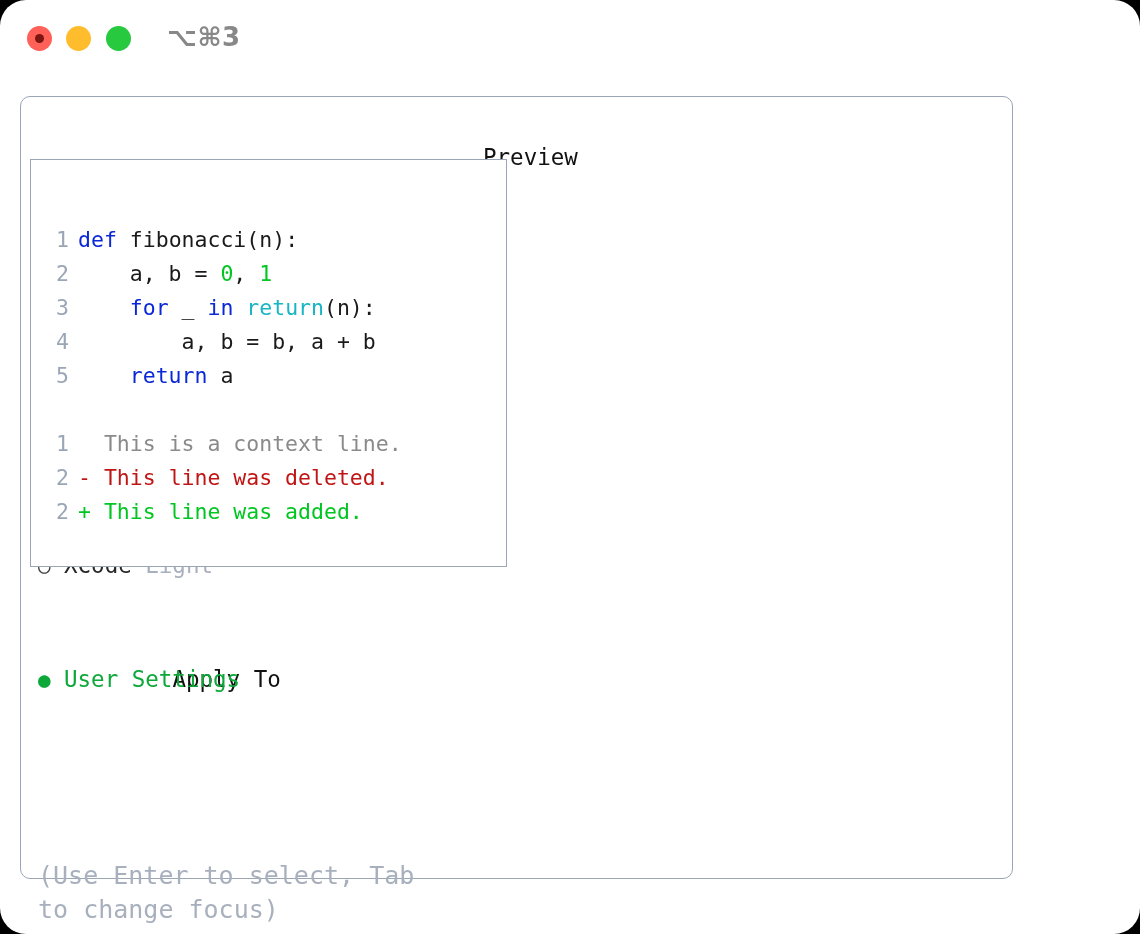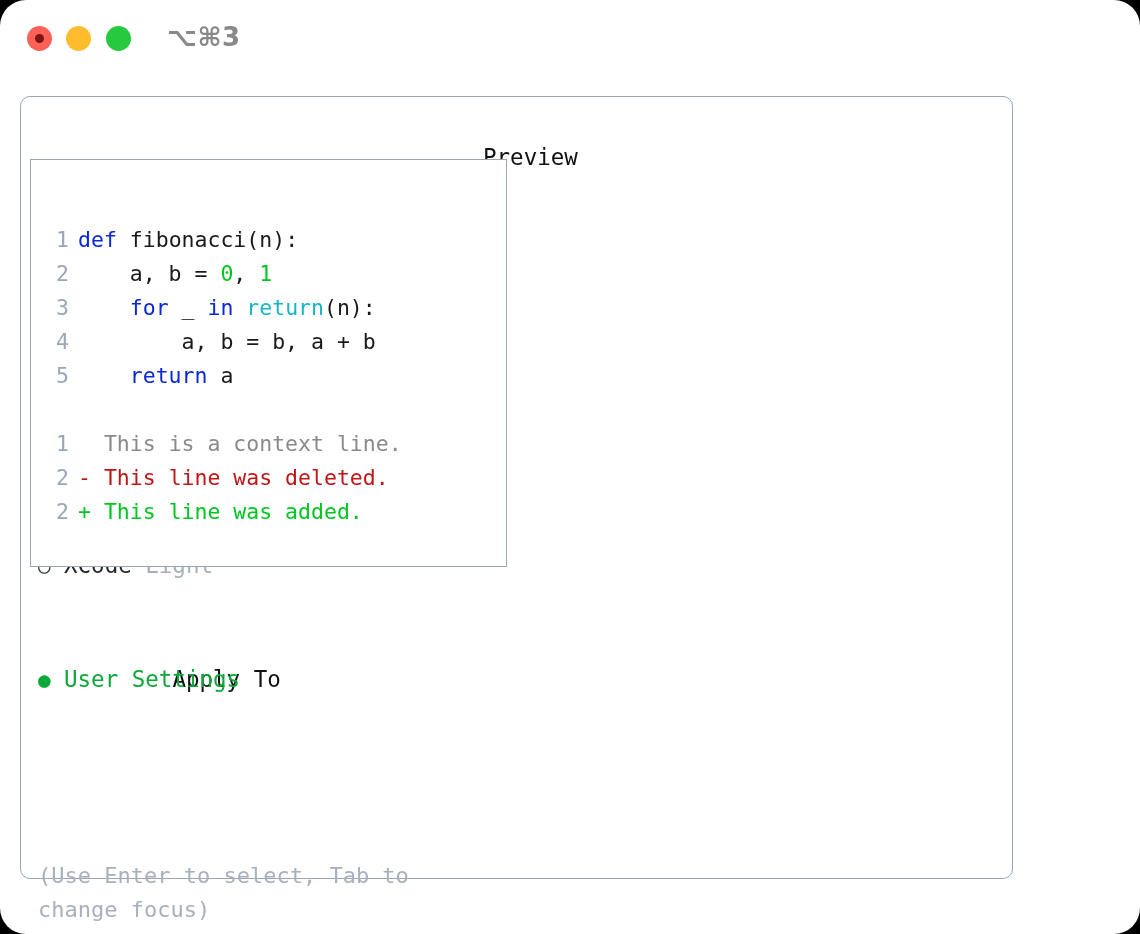--- a/index.html
+++ b/index.html
@@ -124,21 +124,21 @@
     color: #111111;
     font-size: 22.5px;
     text-align: right;
   }
 
   #hint {
     position: absolute;
     left: 17px;
     top: 762px;
     width: 420px;
-    font-size: 22px;
+    font-size: 25px;
     line-height: 34px;
     color: #a8b0bd;
   }
 
   
   #right-col {
     position: absolute;
     left: 462px;
     top: 43px;
     width: 490px;

